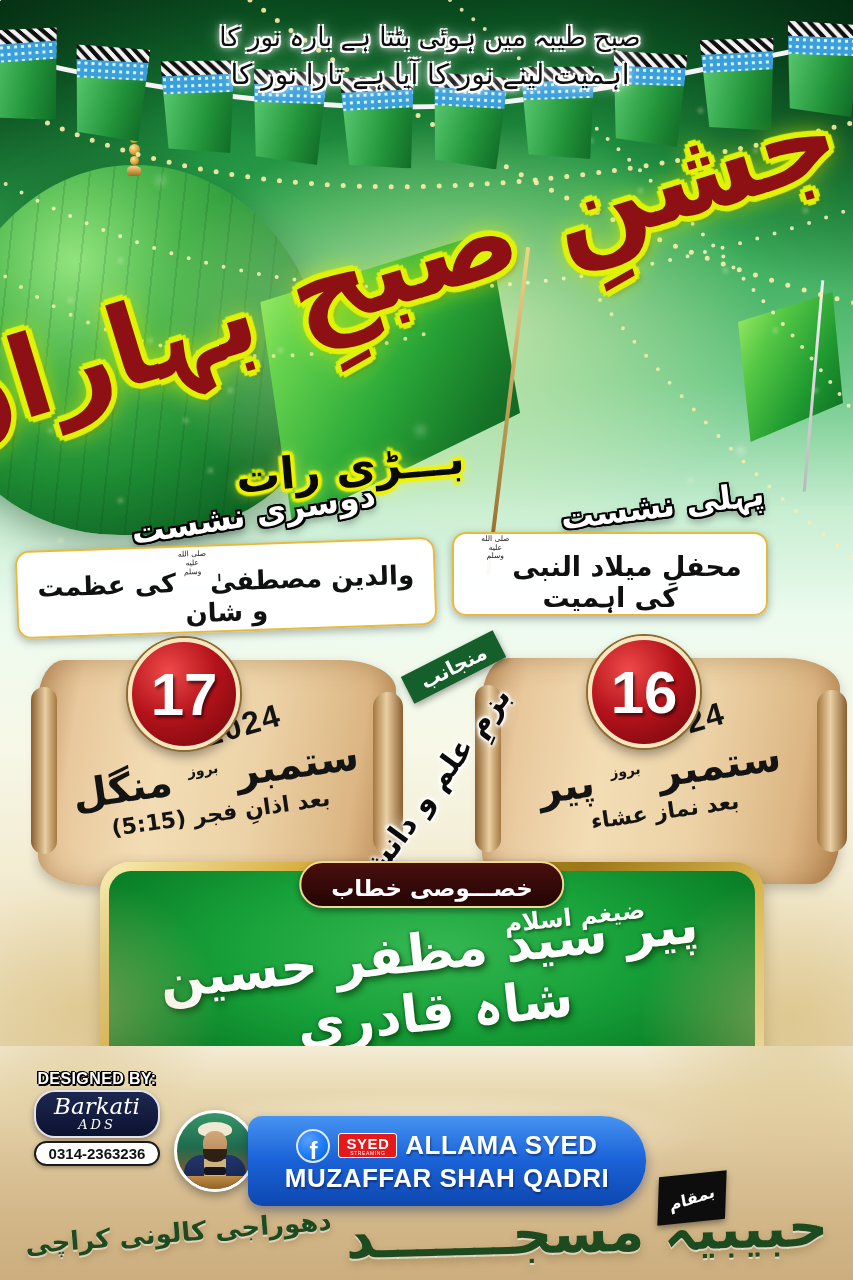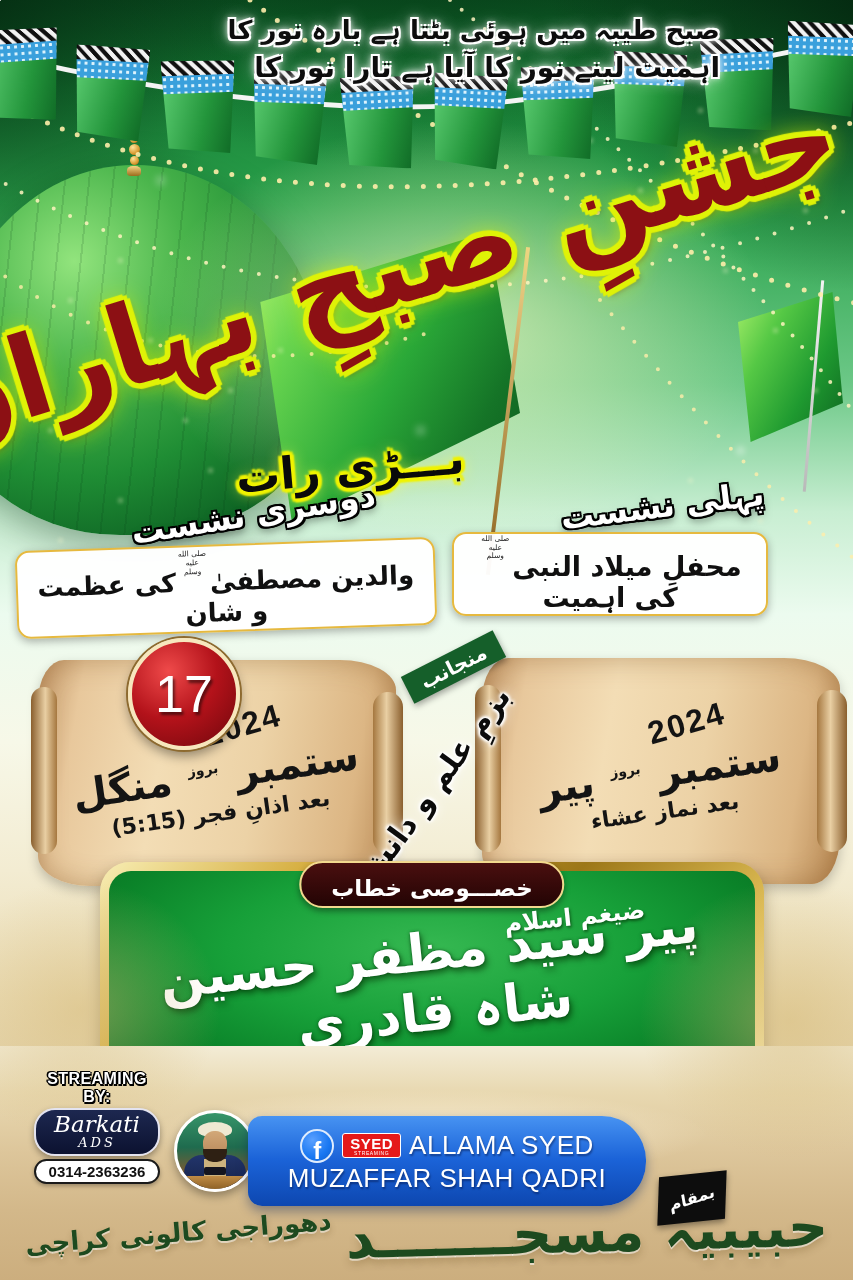--- a/index.html
+++ b/index.html
@@ -79,21 +79,21 @@
   .flag .blu{height:18px;background:#3aa0dc;
     background-image:radial-gradient(rgba(230,248,255,.95) 1.4px,transparent 1.6px);background-size:7px 7px;}
   .flag .grn{height:61px;background:linear-gradient(105deg,#58c96e 0%,#23953b 55%,#0d6423 100%);}
   .f1{left:-14px;top:28px;transform:rotate(-4deg);} .f2{left:74px;top:46px;transform:rotate(3deg);}
   .f3{left:162px;top:60px;transform:rotate(-2deg);} .f4{left:252px;top:70px;transform:rotate(2deg);}
   .f5{left:342px;top:76px;transform:rotate(-3deg);} .f6{left:432px;top:74px;transform:rotate(3deg);}
   .f7{left:522px;top:66px;transform:rotate(-2deg);} .f8{left:612px;top:52px;transform:rotate(2deg);}
   .f9{left:702px;top:38px;transform:rotate(-3deg);} .f10{left:786px;top:22px;transform:rotate(2deg);}
 
   
-  .couplet{left:140px;top:15px;width:580px;direction:rtl;color:#0d0d0d;font-weight:bold;}
+  .couplet{left:140px;top:22px;width:580px;text-align:center;direction:rtl;color:#0d0d0d;font-weight:normal;}
   .couplet .l1{font-size:26px;}
   .couplet .l2{font-size:28px;margin-top:6px;}
   .couplet div{text-shadow:0 0 6px #fff,0 0 10px #fff,2px 2px 0 #fff,-2px -2px 0 #fff,
     2px -2px 0 #fff,-2px 2px 0 #fff,0 0 18px rgba(255,255,255,.9);}
 
   .main-title{left:130px;top:180px;width:720px;text-align:center;direction:rtl;
     transform:rotate(-17deg);font-size:112px;font-weight:bold;line-height:1;
     color:var(--title-maroon,#8c1014);white-space:nowrap;
     text-shadow:-6px 0 1px var(--title-glow,#dff207),6px 0 1px var(--title-glow,#dff207),
     0 -6px 1px var(--title-glow,#dff207),0 6px 1px var(--title-glow,#dff207),
@@ -126,21 +126,21 @@
     box-shadow:inset 0 0 28px rgba(120,70,20,.38),0 5px 12px rgba(0,0,0,.22);}
   .scroll::before{content:"";position:absolute;left:-7px;top:12%;width:26px;height:74%;border-radius:14px;
     background:linear-gradient(90deg,#8a5f2e,#e9cfa3 55%,#a5773f);}
   .scroll::after{content:"";position:absolute;right:-7px;top:14%;width:30px;height:72%;border-radius:15px;
     background:linear-gradient(90deg,#a5773f,#e9cfa3 45%,#8a5f2e);}
   .scroll-16{left:482px;top:658px;}
   .scroll-17{left:38px;top:660px;}
   .day-circle{position:absolute;width:112px;height:112px;border-radius:50%;
     background:radial-gradient(circle at 35% 28%,#ef4a4a 0%,var(--date-circle-red,#b3121a) 48%,#6e070c 100%);
     border:4px solid #f7e6bd;box-shadow:0 0 0 2px #8d6a2f,0 6px 12px rgba(0,0,0,.4);
-    display:flex;align-items:center;justify-content:center;color:#fff;font-weight:normal;font-size:52px;
+    display:flex;align-items:center;justify-content:center;color:#fff;font-weight:bold;font-size:60px;
     font-family:"Liberation Sans","DejaVu Sans",sans-serif;text-shadow:2px 3px 3px rgba(0,0,0,.55);}
   .dc16{left:588px;top:636px;}
   .dc17{left:128px;top:638px;}
   .scroll-content{position:absolute;left:22px;right:26px;top:56px;transform:rotate(-8deg);
     direction:rtl;text-align:center;color:#141414;}
   .scroll-year{font-size:32px;font-weight:bold;transform:rotate(-8deg) translateX(34px);
     font-family:"Liberation Sans","DejaVu Sans",sans-serif;letter-spacing:2px;}
   .scroll-month{font-size:40px;font-weight:bold;white-space:nowrap;line-height:1.1;}
   .scroll-month .rooz{font-size:14px;display:inline-block;transform:translateY(-16px);margin:0 3px;}
   .scroll-time{font-size:22px;font-weight:bold;margin-top:4px;}
@@ -203,21 +203,21 @@
   .live-row{display:flex;align-items:center;gap:8px;}
   .fb-circle{width:34px;height:34px;border-radius:50%;flex:0 0 auto;
     background:radial-gradient(circle at 35% 30%,#5aa0ff,var(--facebook-blue,#1877f2) 60%,#0d5ecf);
     border:2px solid rgba(255,255,255,.85);display:flex;align-items:flex-end;justify-content:center;
     color:#fff;font-weight:bold;font-size:24px;line-height:1;overflow:hidden;}
   .fb-circle span{transform:translateY(2px);}
   .live-badge{background:var(--live-badge-red,#e51919);border:1px solid #fff;border-radius:3px;
     padding:2px 7px 1px;display:flex;flex-direction:column;align-items:center;line-height:1;}
   .live-word{font-size:15px;font-weight:bold;color:#fff;letter-spacing:.5px;}
   .streaming-word{font-size:5px;color:#fff;letter-spacing:.6px;}
-  .live-line{color:#fff;font-weight:normal;font-size:26px;letter-spacing:.5px;white-space:nowrap;
+  .live-line{color:#fff;font-weight:bold;font-size:26px;letter-spacing:.5px;white-space:nowrap;
     text-shadow:1px 2px 2px rgba(0,0,30,.4);}
 
   
   .venue-badge{left:658px;top:1174px;width:68px;height:48px;background:#0d0d0d;
     transform:rotate(-6deg) skewX(-8deg);display:flex;align-items:center;justify-content:center;
     box-shadow:0 3px 6px rgba(0,0,0,.4);}
   .venue-badge span{display:block;transform:rotate(-12deg);direction:rtl;color:#fff;font-size:16px;font-weight:bold;}
   .venue-line{left:0;top:1194px;width:853px;height:84px;direction:rtl;display:flex;align-items:center;
     justify-content:center;gap:14px;transform:rotate(-1.5deg);color:var(--venue-text-green,#1d4a1f);}
   .venue-masjid{font-size:56px;font-weight:bold;white-space:nowrap;
@@ -336,20 +336,21 @@
     <div class="scroll-content">
       <div class="scroll-year">2024</div>
       <div class="scroll-month">
         <span>ستمبر</span>
         <span class="rooz">بروز</span>
         <span>پیر</span>
       </div>
       <div class="scroll-time">بعد نماز عشاء</div>
     </div>
   </div>
+  <div class="day-circle dc16">16</div>
 
   <div class="scroll scroll-17">
     <div class="scroll-content">
       <div class="scroll-year">2024</div>
       <div class="scroll-month">
         <span>ستمبر</span>
         <span class="rooz">بروز</span>
         <span>منگل</span>
       </div>
       <div class="scroll-time">بعد اذانِ فجر (5:15)</div>
@@ -366,21 +367,21 @@
       <div class="zaigham">ضیغم اسلام</div>
       <div class="speaker-name">پیر سید مظفر حسین شاہ قادری</div>
     </div>
   </div>
 
   <div class="abs bg-sand"></div>
   <div class="abs bg-gold-l"></div>
   <div class="abs bg-gold-r"></div>
 
   <div class="abs designed">
-    <div class="designed-label">STREAMING BY:</div>
+    <div class="designed-label">DESIGNED BY:</div>
     <div class="designed-box">
       <div class="brand">Barkati</div>
       <div class="brand-sub">ADS</div>
     </div>
     <div class="designed-phone">0314-2363236</div>
   </div>
 
   <div class="abs avatar">
     <i class="av-body"></i>
       <i class="av-vest"></i>

